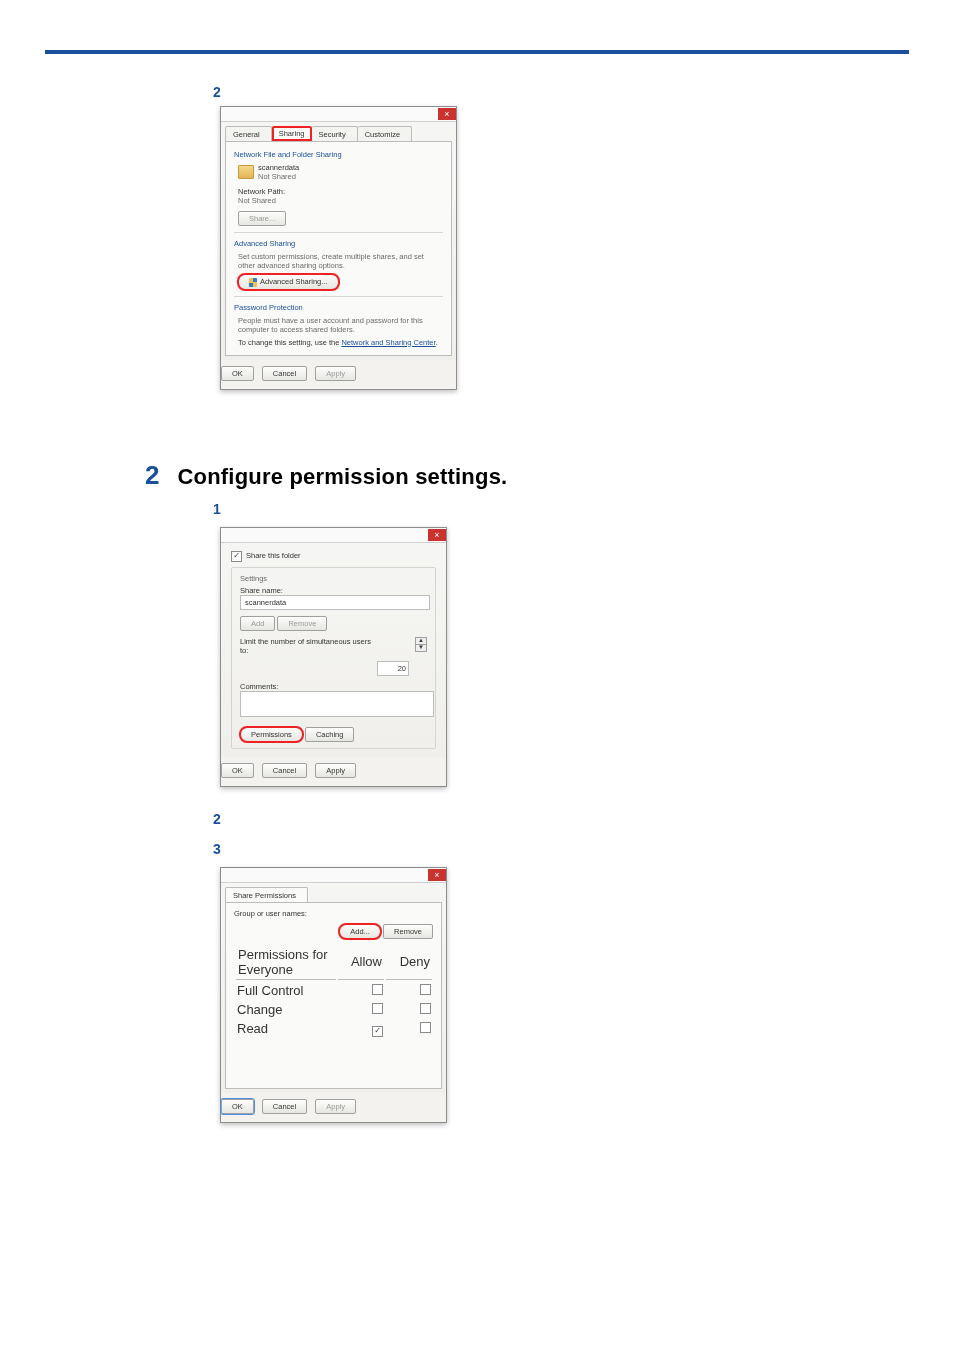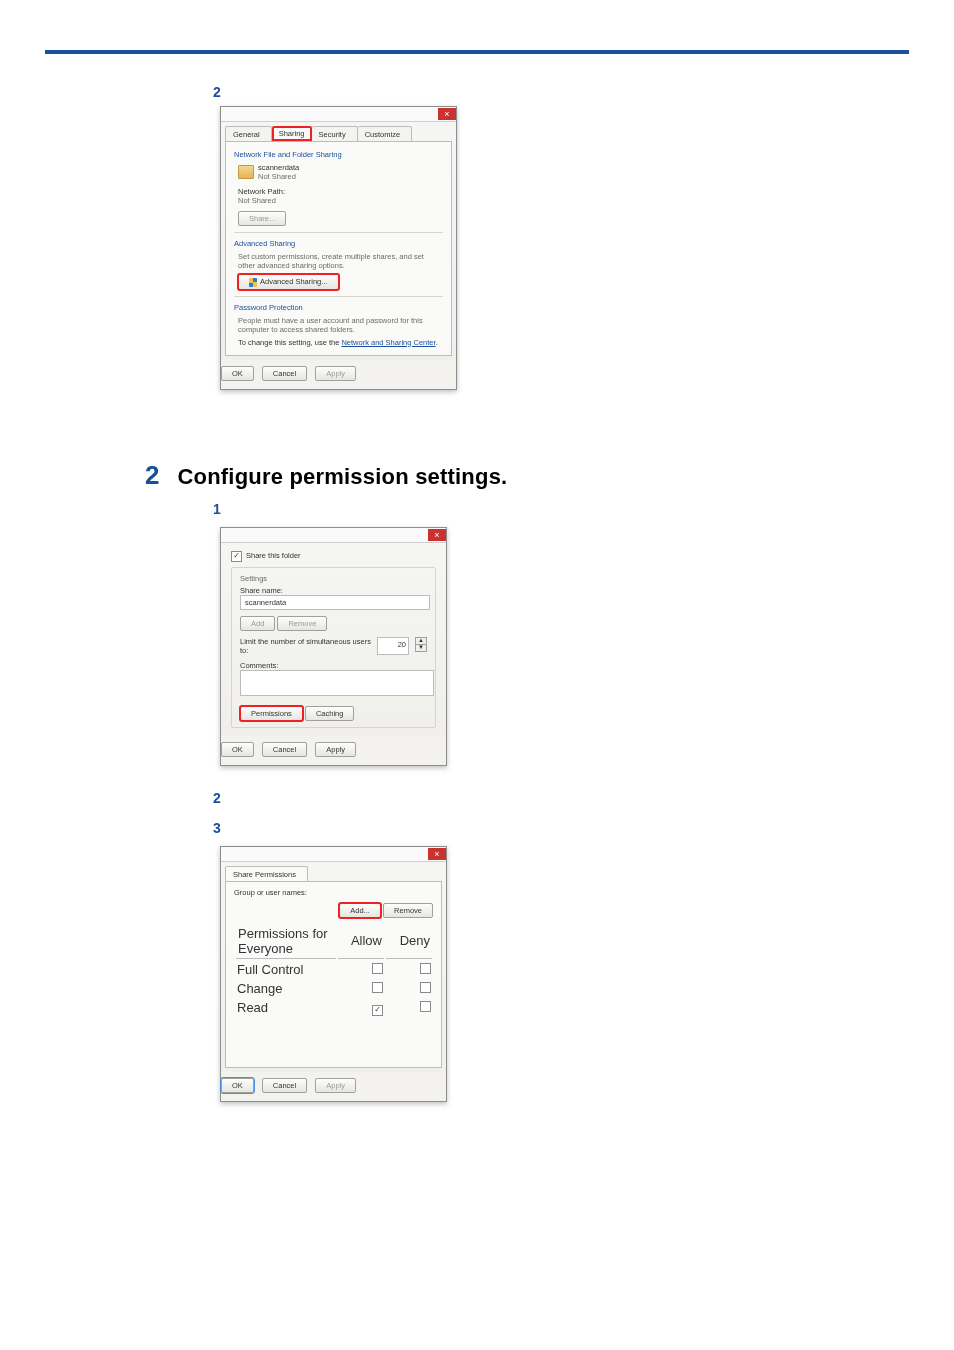--- a/index.html
+++ b/index.html
@@ -137,20 +137,21 @@
     padding: 2px 4px;
     font-size: 7.5px;
   }
   .spin {
     width: 28px;
     background:#fff;
     border:1px solid #bcbcbc;
     padding:2px 2px;
     font-size:7.5px;
     text-align:right;
+    margin-top:24px;
   }
   .textarea {
     width: 192px; height: 24px;
     background:#fff; border:1px solid #bcbcbc;
   }
 
   
   .dialog3 { width: 225px; }
   .listbox {
     width: 200px; height: 62px;
@@ -175,21 +176,21 @@
     display:inline-block;
     border-radius:1px;
     vertical-align: middle;
     margin-right: 4px;
   }
   .shield {
     width:8px;height:9px;display:inline-block;
     background: conic-gradient(#2e7bd6 0 25%, #f2c14e 0 50%, #2e7bd6 0 75%, #f2c14e 0 100%);
     border-radius:1px;margin-right:3px;vertical-align:middle;
   }
-  .red-outline { outline:2px solid #e22; outline-offset:-1px; }
+  .red-outline { outline:2px solid #e22; outline-offset:-1px;border-radius:7px; }
 </style>
 </head>
 <body>
 
 <div class="top-bar"></div>
 
 <div class="content">
 
   <div class="step-num-blue" style="margin:0 0 6px 38px">2</div>
 

